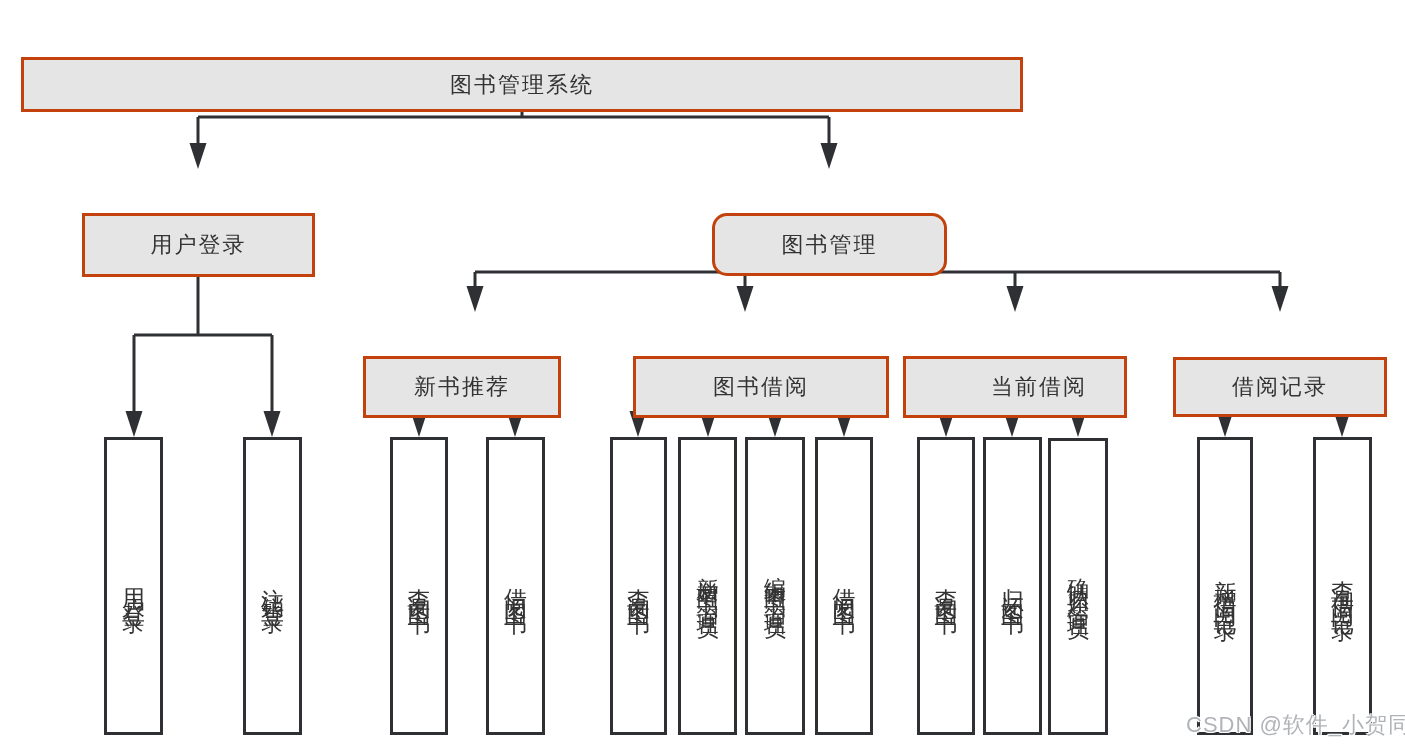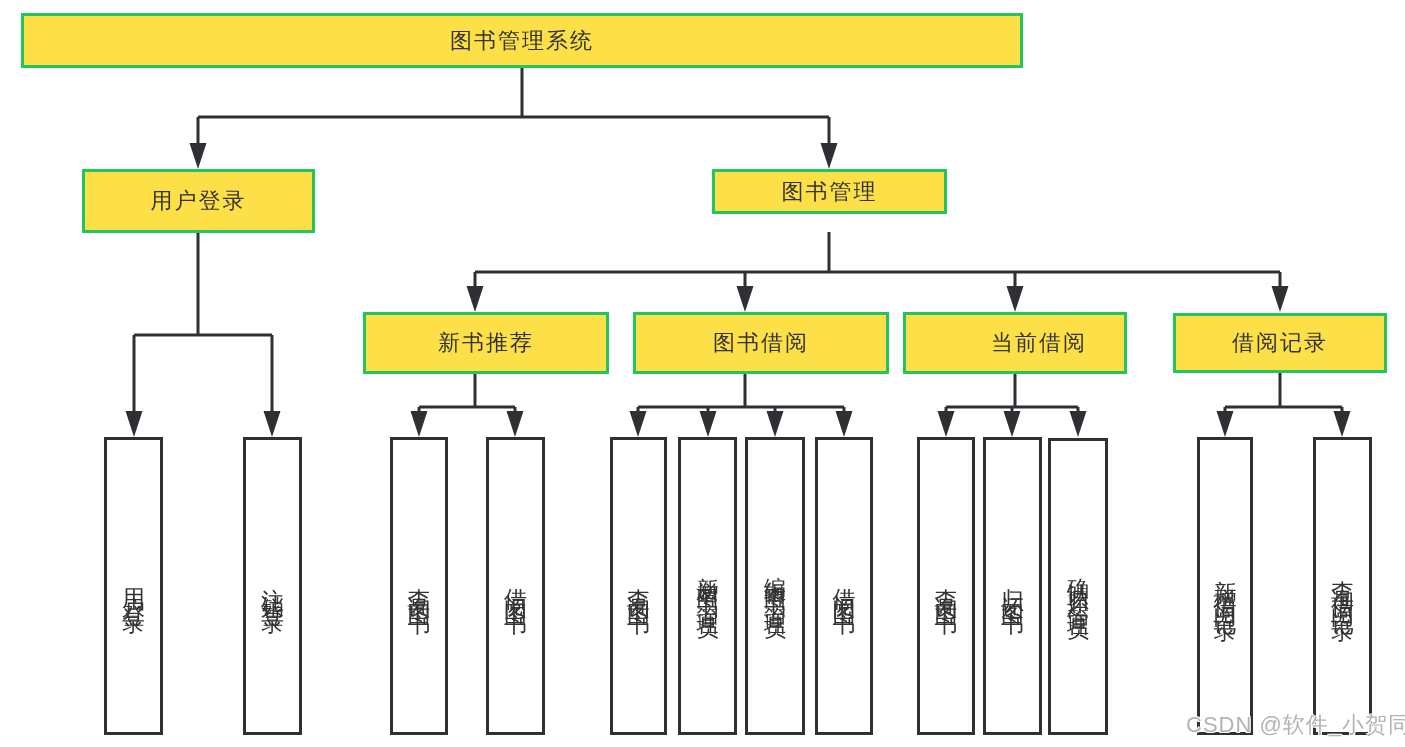--- a/index.html
+++ b/index.html
@@ -7,25 +7,26 @@
     position:relative;
     width:1405px;height:747px;
     background:#ffffff;
     font-family:"Liberation Sans","DejaVu Sans",sans-serif;
     overflow:hidden;
   }
   #connectors{position:absolute;left:0;top:0;pointer-events:none;}
   .hnode{
     position:absolute;
     box-sizing:border-box;
-    border:3px solid #22c55e;
-    background:#fde047;
+    border:3px solid #c2410c;
+    background:#e5e5e5;
     display:flex;align-items:center;justify-content:center;
     font-size:22px;color:#333333;letter-spacing:2px;
     white-space:nowrap;
+    margin-top:44px;
   }
   .leaf{
     position:absolute;
     box-sizing:border-box;
     border:3px solid #2f3033;
     background:#ffffff;
     display:flex;align-items:center;justify-content:center;
   }
   .vtext{
     writing-mode:vertical-rl;
@@ -72,25 +73,25 @@
     </g>
   </svg>
 
   <div class="hnode" style="left:21px;top:13px;width:1002px;height:55px;">
     <span>图书管理系统</span>
   </div>
 
   <div class="hnode" style="left:82px;top:169px;width:233px;height:64px;">
     <span>用户登录</span>
   </div>
-  <div class="hnode" style="left:712px;top:169px;width:235px;height:45px;">
+  <div class="hnode" style="left:712px;top:169px;width:235px;height:63px;border-radius:15px;">
     <span>图书管理</span>
   </div>
 
-  <div class="hnode" style="left:363px;top:312px;width:246px;height:62px;">
+  <div class="hnode" style="left:363px;top:312px;width:198px;height:62px;">
     <span>新书推荐</span>
   </div>
   <div class="hnode" style="left:633px;top:312px;width:256px;height:62px;">
     <span>图书借阅</span>
   </div>
   <div class="hnode" style="left:903px;top:312px;width:224px;height:62px;padding-left:48px;">
     <span>当前借阅</span>
   </div>
   <div class="hnode" style="left:1173px;top:313px;width:214px;height:60px;">
     <span>借阅记录</span>

